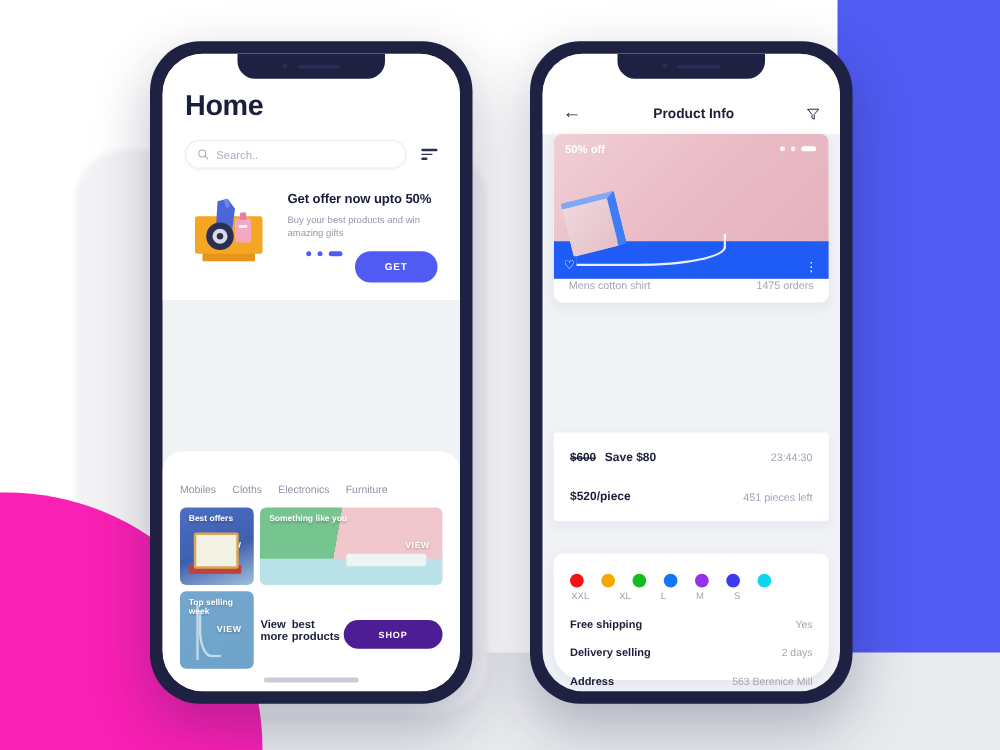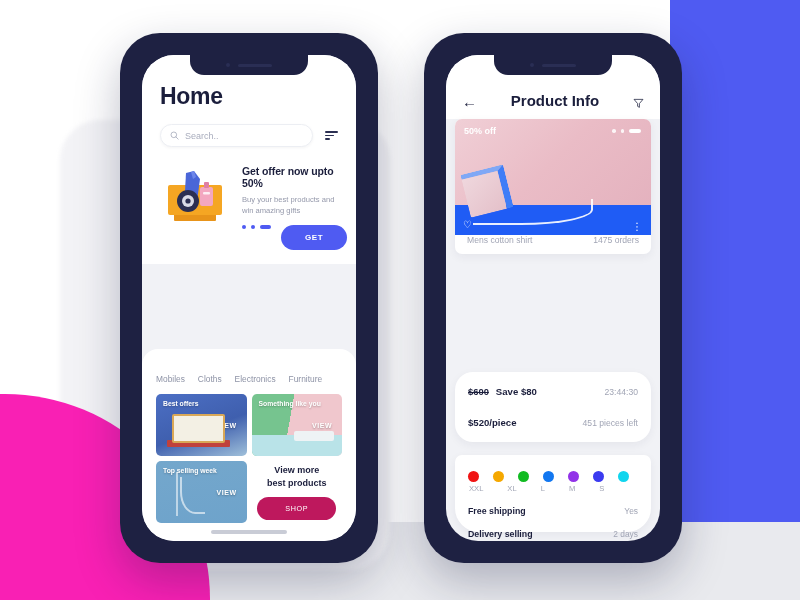--- a/index.html
+++ b/index.html
@@ -57,21 +57,21 @@
     background: #f3f3f6;
     border-radius: 40px;
     filter: blur(2px);
   }
 
   
   .phone {
     position: absolute;
     background: #1e2142;
     border-radius: 40px;
-    padding: 22px;
+    padding: 10px;
     box-shadow: 0 18px 45px rgba(20,24,60,0.28);
   }
   #phone-left  { left: 120px; top: 33px;  width: 258px; height: 530px; }
   #phone-right { left: 424px; top: 33px;  width: 258px; height: 530px; }
 
   .screen {
     position: relative;
     width: 100%; height: 100%;
     background: #f1f2f6;
     border-radius: 32px;
@@ -200,41 +200,41 @@
     content:""; position:absolute; left:22%; top:18%; width:2px; height:70%;
     background:rgba(255,255,255,0.55);
   }
   .tile-3::before {
     content:""; position:absolute; left:26%; top:26%; width:26%; height:56%;
     border-left:2px solid rgba(255,255,255,0.6);
     border-bottom:2px solid rgba(255,255,255,0.6);
     border-radius:0 0 0 60%;
   }
   .tile-cta {
-    display: flex; flex-direction: column; align-items: center; justify-content: center;
+    display: flex; flex-direction: row; align-items: center; justify-content: center;
     gap: 3px; height: 62px;
   }
   .tile-cta .l1, .tile-cta .l2 { font-size: 9px; font-weight: bold; color: #1b1e3c; }
   .btn-shop {
     margin-top: 6px;
-    background: #be185d; color: #fff; border: none;
-    font-size: 7.2px; font-weight: normal; letter-spacing: 0.7px;
+    background: #4c1d95; color: #fff; border: none;
+    font-size: 7.2px; font-weight: bold; letter-spacing: 0.7px;
     border-radius: 13px; padding: 7px 28px; cursor: pointer;
   }
 
   
   #right-head {
     position: absolute; top: 0; left: 0; right: 0;
     height: 64px; background: #fff;
     border-radius: 32px 32px 0 0;
     display: flex; align-items: flex-end; justify-content: space-between;
     padding: 0 16px 10px 16px;
   }
   .back-arrow { font-size: 15px; color: #1b1e3c; cursor: pointer; line-height: 1; }
-  .head-title { font-size: 15px; font-weight: bold; color: #1b1e3c; }
+  .head-title { font-size: 11px; font-weight: bold; color: #1b1e3c; }
   .funnel { width: 11px; height: 11px; cursor: pointer; }
 
   #right-card1 {
     position: absolute; top: 64px; left: 9px; right: 9px;
     background: #fff; border-radius: 7px; overflow: hidden;
     box-shadow: 0 3px 10px rgba(30,33,66,0.06);
   }
   .hero {
     position: relative; height: 116px;
     background: linear-gradient(135deg,#f0cfd6 0%,#eabcc6 45%,#e3b0bd 100%);
@@ -276,24 +276,23 @@
     padding: 8px 12px 2px 12px;
   }
   .prow.second { padding: 0 12px 9px 12px; }
   .p-strong { font-size: 9.6px; font-weight: bold; color: #1b1e3c; }
   .p-muted { font-size: 8.6px; color: #a1a5b5; }
   .rating { display: flex; align-items: center; gap: 4px; font-size: 9.4px; font-weight: bold; color: #1b1e3c;}
   .star { color: #f5b921; font-size: 9px; }
 
   #right-card2 {
     position: absolute; top: 303px; left: 9px; right: 9px;
-    background: #fff; border-radius: 18px;
+    background: #fff; border-radius: 3px;
     box-shadow: 0 3px 10px rgba(30,33,66,0.06);
     padding: 4px 0;
-    margin-top: 14px;
   }
   .krow {
     display: flex; justify-content: space-between; align-items: center;
     padding: 10px 13px;
   }
   .strike { text-decoration: line-through; color: #1b1e3c; font-weight: bold; font-size: 9.4px;}
   .kleft { display: flex; gap: 7px; align-items: baseline; }
 
   #right-card3 {
     position: absolute; top: 400px; left: 9px; right: 9px; bottom: 9px;

